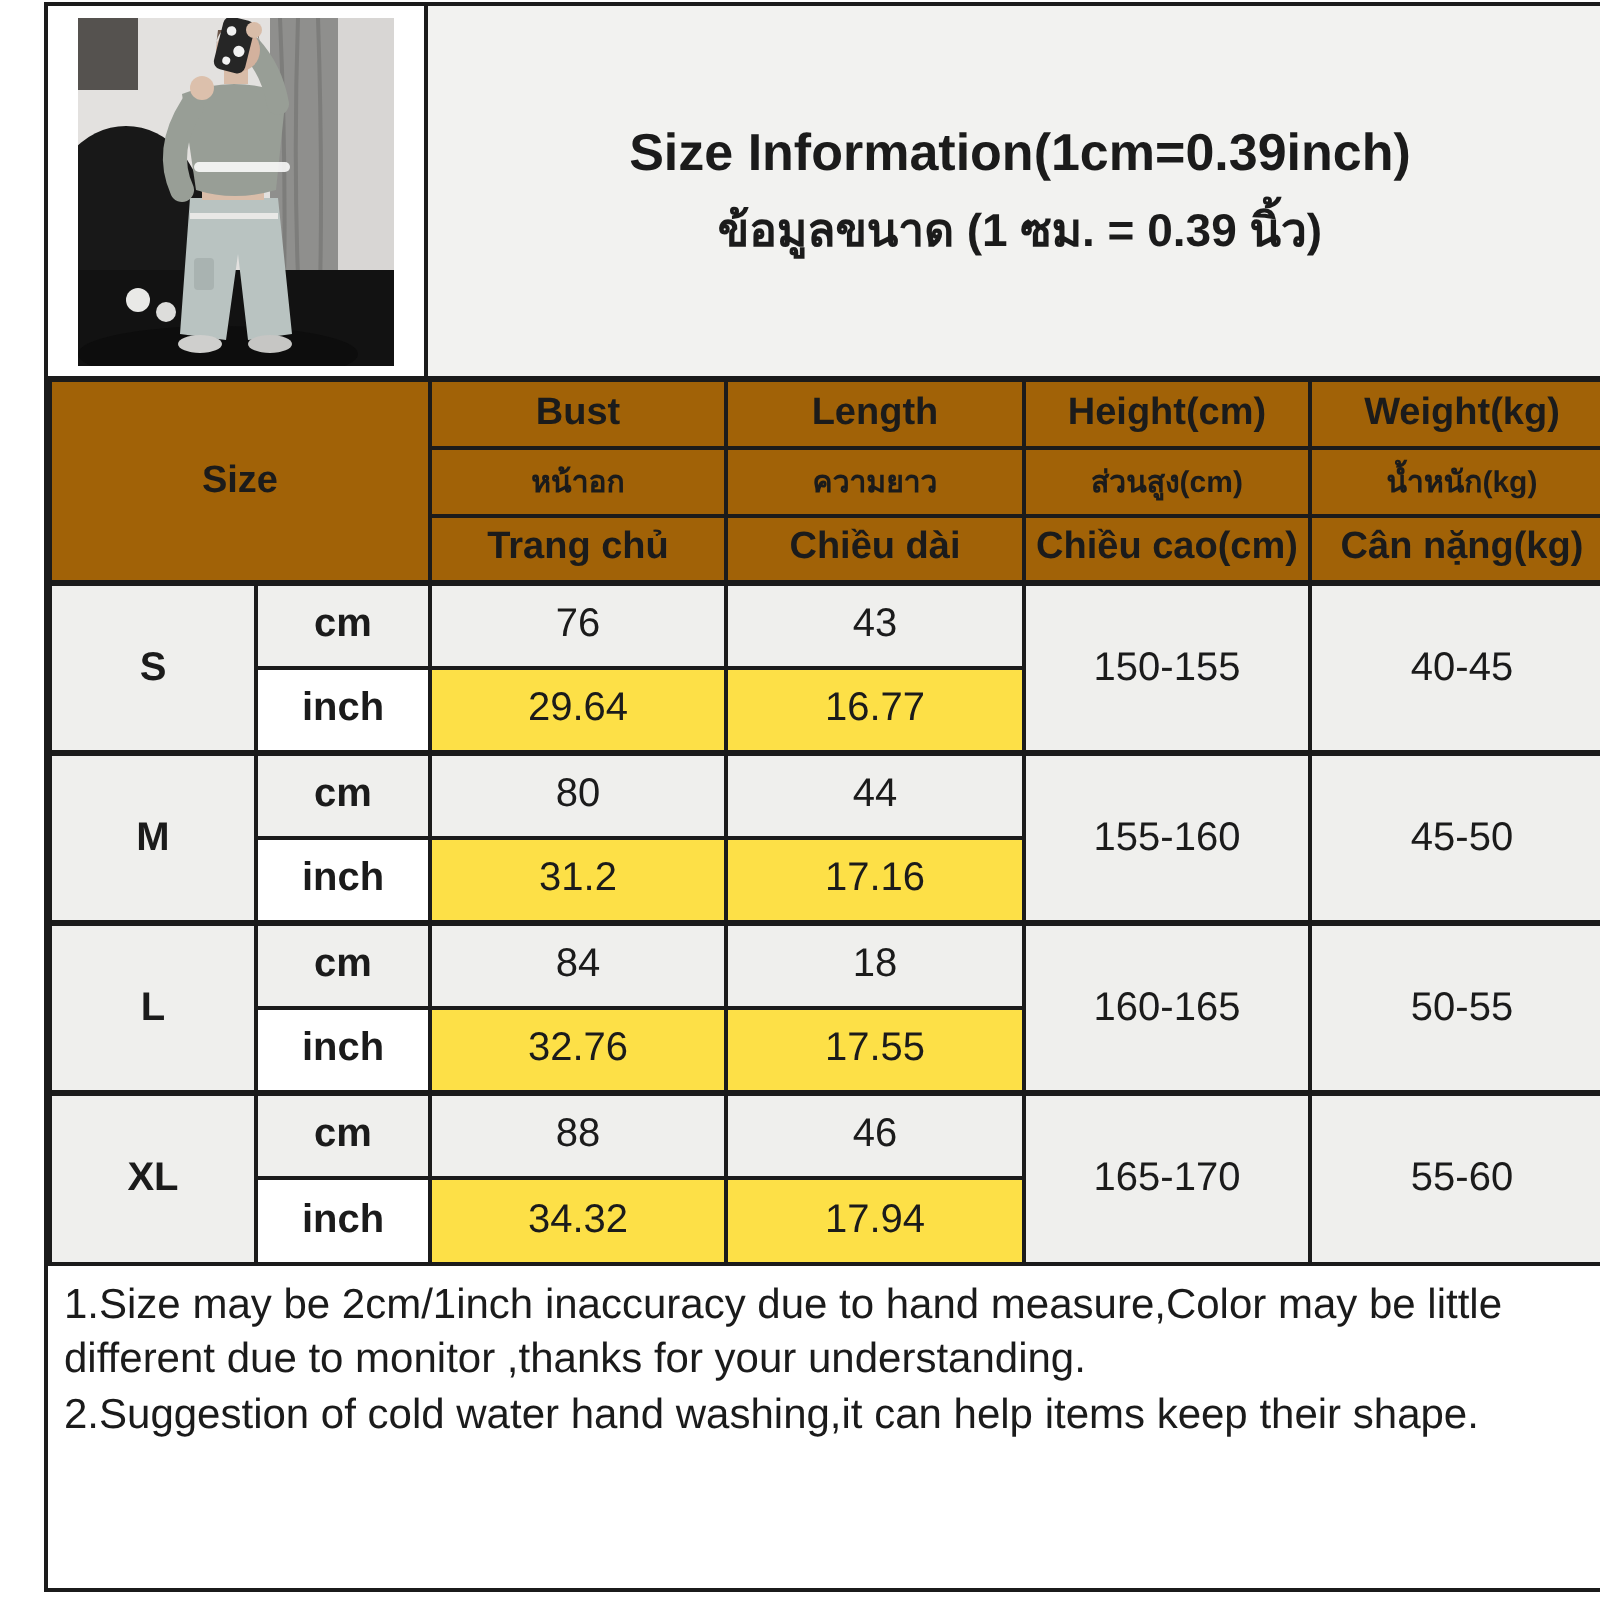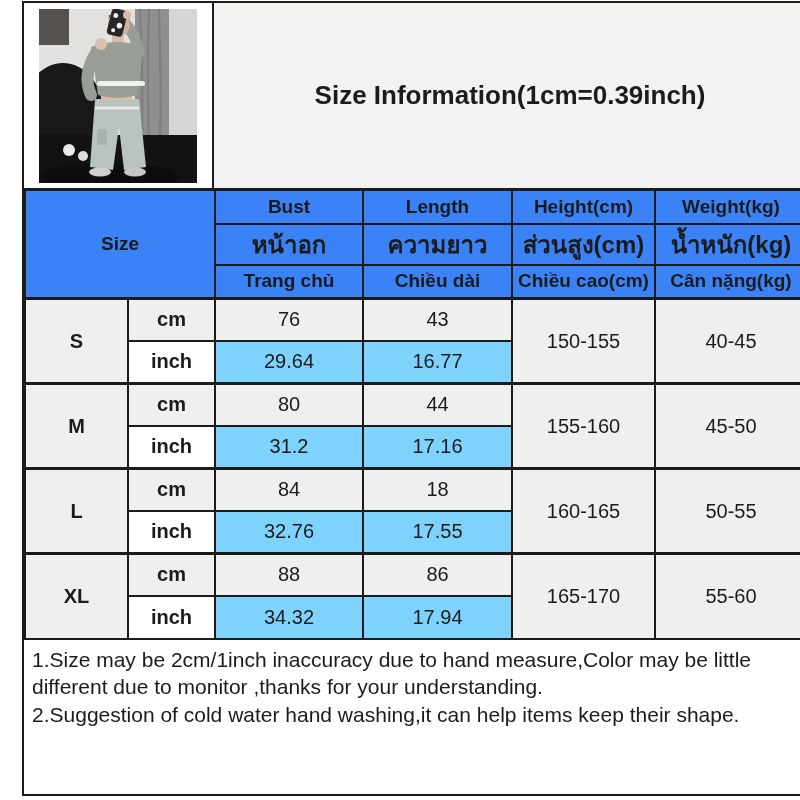--- a/index.html
+++ b/index.html
@@ -30,27 +30,27 @@
   .title-line.th { font-size: 23px; }
   
   table.size-table {
     border-collapse: collapse; table-layout: fixed;
     width: 100%; flex: none;
   }
   table.size-table td {
     border: 2px solid #1b1b1b; text-align: center; vertical-align: middle;
     font-size: 20px; background: #ffffff; overflow: hidden;
   }
-  tr.hdr td { background: #3b82f6; font-weight: bold; font-size: 19px; height: 34px; }
-  tr.hdr.th-row td { font-size: 24px; }
+  tr.hdr td { background: #a16207; font-weight: bold; font-size: 19px; height: 34px; }
+  tr.hdr.th-row td { font-size: 15px; }
   td.size-big { font-size: 42px; font-weight: bold; background: #e3e3e1; }
   td.size-letter { font-weight: bold; font-size: 22px; background: #e3e3e1; }
   td.unit { font-weight: bold; font-size: 19px; }
   tr.cm-row td { height: 42px; background: #efefed; }
-  tr.inch-row td { height: 43px; background: #7dd3fc; }
+  tr.inch-row td { height: 43px; background: #fde047; }
   tr.inch-row td.unit { background: #ffffff; margin-top: 47px; }
   td.range { background: #efefed; }
   tr.block-top td { border-top: 3px solid #1b1b1b; }
   
   .attention {
     flex: 1; padding: 6px 8px 0 8px; font-size: 21px; line-height: 27.5px;
     background: #ffffff;
   }
 </style>
 </head>
@@ -104,20 +104,21 @@
             <circle cx="76" cy="22" r="2" fill="#f2f2f2"></circle>
           </g>
           <circle cx="88" cy="6" r="4" fill="#d8bca8"></circle>
 
           <rect x="58" y="72" width="48" height="5" rx="2.5" fill="#ffffff" opacity="0.85"></rect>
         </svg>
       </div>
     </div>
     <div class="title-cell">
       <div class="title-line">Size Information(1cm=0.39inch)</div>
+      <div class="title-line th">ข้อมูลขนาด (1 ซม. = 0.39 นิ้ว)</div>
     </div>
   </div>
 
   <table class="size-table">
     <colgroup>
       <col style="width:103px">
         <col style="width:87px">
       <col style="width:148px">
         <col style="width:149px">
       <col style="width:143px">
@@ -183,21 +184,21 @@
       <tr class="inch-row">
         <td class="unit">inch</td>
         <td>32.76</td>
         <td>17.55</td>
       </tr>
 
       <tr class="cm-row block-top">
         <td class="size-letter" rowspan="2">XL</td>
         <td class="unit">cm</td>
         <td>88</td>
-        <td>86</td>
+        <td>46</td>
         <td class="range" rowspan="2">165-170</td>
         <td class="range" rowspan="2">55-60</td>
       </tr>
       <tr class="inch-row">
         <td class="unit">inch</td>
         <td>34.32</td>
         <td>17.94</td>
       </tr>
     </tbody>
   </table>

